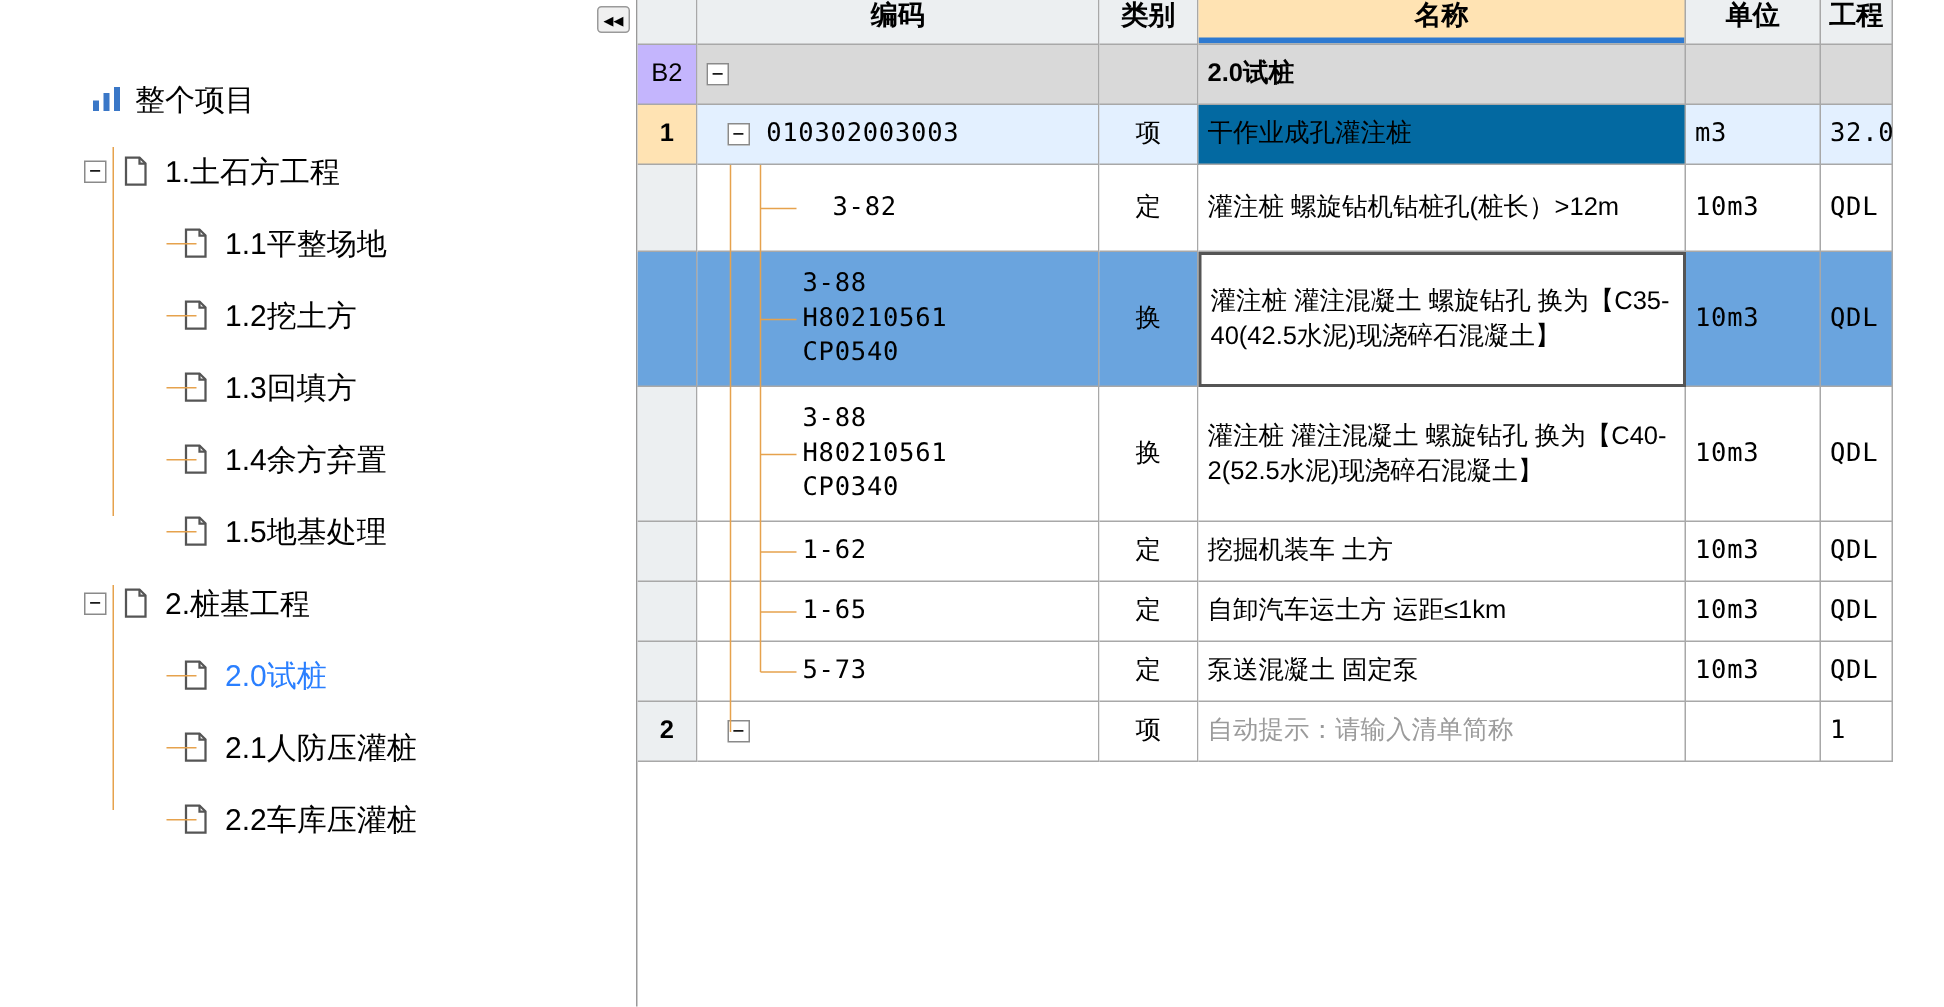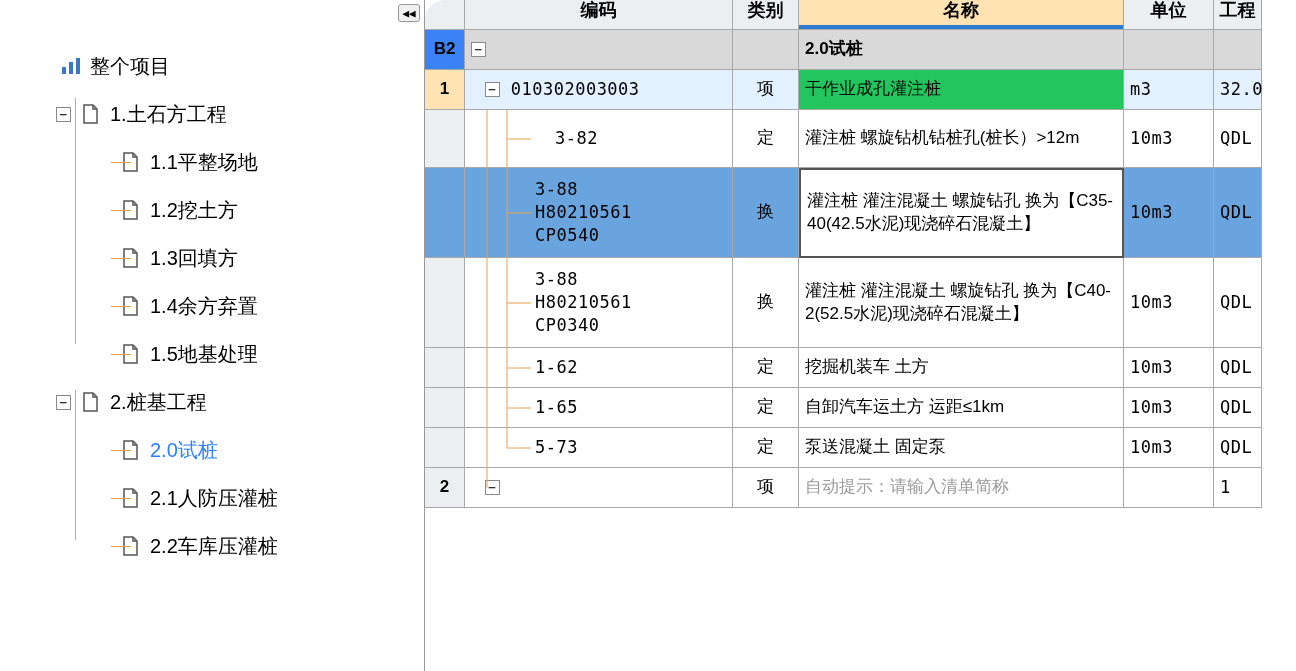--- a/index.html
+++ b/index.html
@@ -14,21 +14,21 @@
   .toggle { width:15px; height:15px; border:1px solid #8a8a8a; display:flex; align-items:center; justify-content:center; font-size:13px; line-height:1; background:#fff; margin-right:10px; font-family:monospace; cursor:pointer; }
   .toggle-ph { width:15px; height:15px; margin-right:10px; display:inline-block; }
   .tree-icon { width:20px; height:20px; margin-right:9px; display:flex; align-items:center; justify-content:center; }
   .doc-icon svg { width:18px; height:20px; }
   .bar-icon svg { width:20px; height:18px; }
   .tree-label { white-space:nowrap; }
   .tree-label.selected { color:#2a7fff; }
   .child-line { position:absolute; border-left:1px solid #e6a24d; }
   .child-elbow { position:absolute; width:20px; border-bottom:1px solid #e6a24d; }
   
-  .main { flex:1; height:100%; overflow:hidden; position:relative;border-radius:20px; }
+  .main { flex:1; height:100%; overflow:hidden; position:relative; }
   .grid { display:grid; grid-template-columns:40px 268px 66px 325px 90px 48px; position:relative; top:-10px; }
   .hcell { background:#eceff1; border:1px solid #a8a8a8; border-left:none; height:40px; display:flex; align-items:center; justify-content:center; font-size:18px; font-weight:600; position:relative; overflow:hidden; }
   .hcell.rownum { background:#eceff1; }
   .hcell.name { background:#ffe3b3; }
   .hcell.name::after { content:""; position:absolute; left:0; right:0; bottom:0; height:4px; background:#2e7ad1; }
   .cell { border-right:1px solid #a8a8a8; border-bottom:1px solid #a8a8a8; display:flex; align-items:center; padding:0 6px; font-size:17px; line-height:1.35; min-height:40px; background:#fff; position:relative; }
   .cell.center { justify-content:center; }
   .cell.mono { font-family:"SimSun",monospace; letter-spacing:0.5px; }
   .cell.rownum { justify-content:center; background:#eceff1; font-weight:600; }
   .cell.name-sel { border:2px solid #555; background:#fff !important; }
@@ -187,36 +187,36 @@
   <div class="main">
     <div class="grid">
 
       <div class="hcell rownum"></div>
       <div class="hcell">编码</div>
       <div class="hcell">类别</div>
       <div class="hcell name">名称</div>
       <div class="hcell">单位</div>
       <div class="hcell">工程</div>
 
-      <div class="cell rownum row-b2" style="background:#3b82f6;font-weight:700">B2</div>
+      <div class="cell rownum row-b2" style="background:#c4b5fd;font-weight:400">B2</div>
       <div class="cell row-b2" style="background:#d9d9d9">
         <span class="tree-cell-toggle">−</span>
       </div>
       <div class="cell center row-b2" style="background:#d9d9d9"></div>
       <div class="cell row-b2" style="background:#d9d9d9;font-weight:700">2.0试桩</div>
       <div class="cell row-b2" style="background:#d9d9d9"></div>
       <div class="cell row-b2" style="background:#d9d9d9"></div>
 
       <div class="cell rownum" style="background:#ffe3b3">1</div>
       <div class="cell mono" style="background:#e3f0ff;padding-left:20px">
         <span class="tree-cell-toggle">−</span>&nbsp;
         <span class="code-text">010302003003</span>
       </div>
       <div class="cell center" style="background:#e3f0ff">项</div>
-      <div class="cell" style="background:#22c55e">干作业成孔灌注桩</div>
+      <div class="cell" style="background:#0369a1">干作业成孔灌注桩</div>
       <div class="cell mono" style="background:#e3f0ff">m3</div>
       <div class="cell mono" style="background:#e3f0ff">32.0</div>
 
       <div class="cell rownum"></div>
       <div class="cell mono" style="min-height:58px;padding-left:90px;position:relative">
         <svg class="tree-lines" width="70" height="58">
             <line x1="22" y1="0" x2="22" y2="58" stroke="#e6a24d"></line>
             <line x1="42" y1="0" x2="42" y2="58" stroke="#e6a24d"></line>
             <line x1="42" y1="29" x2="66" y2="29" stroke="#e6a24d"></line>
           </svg>

